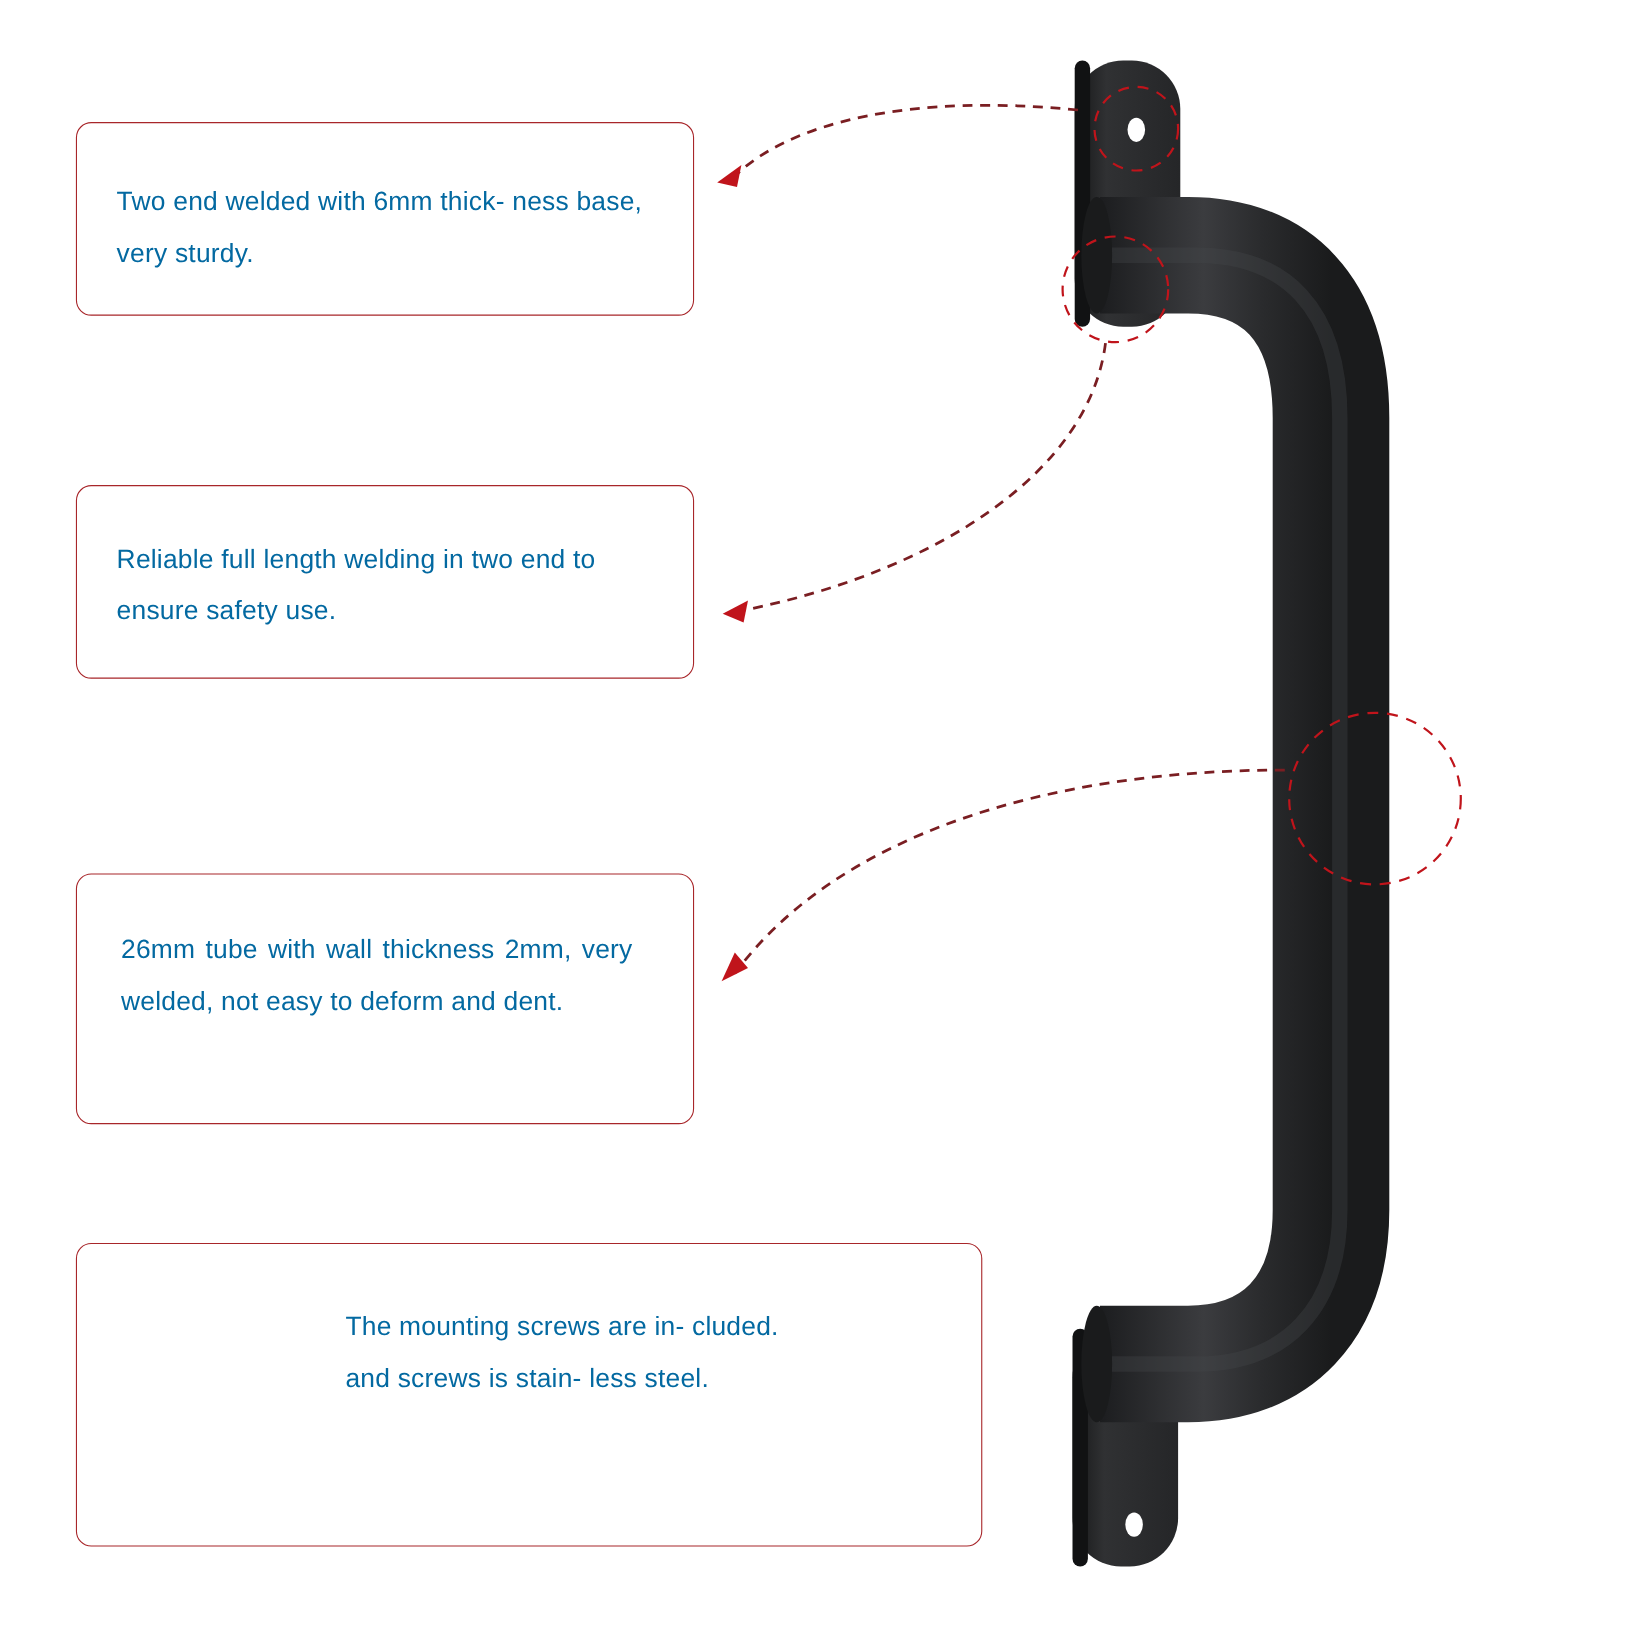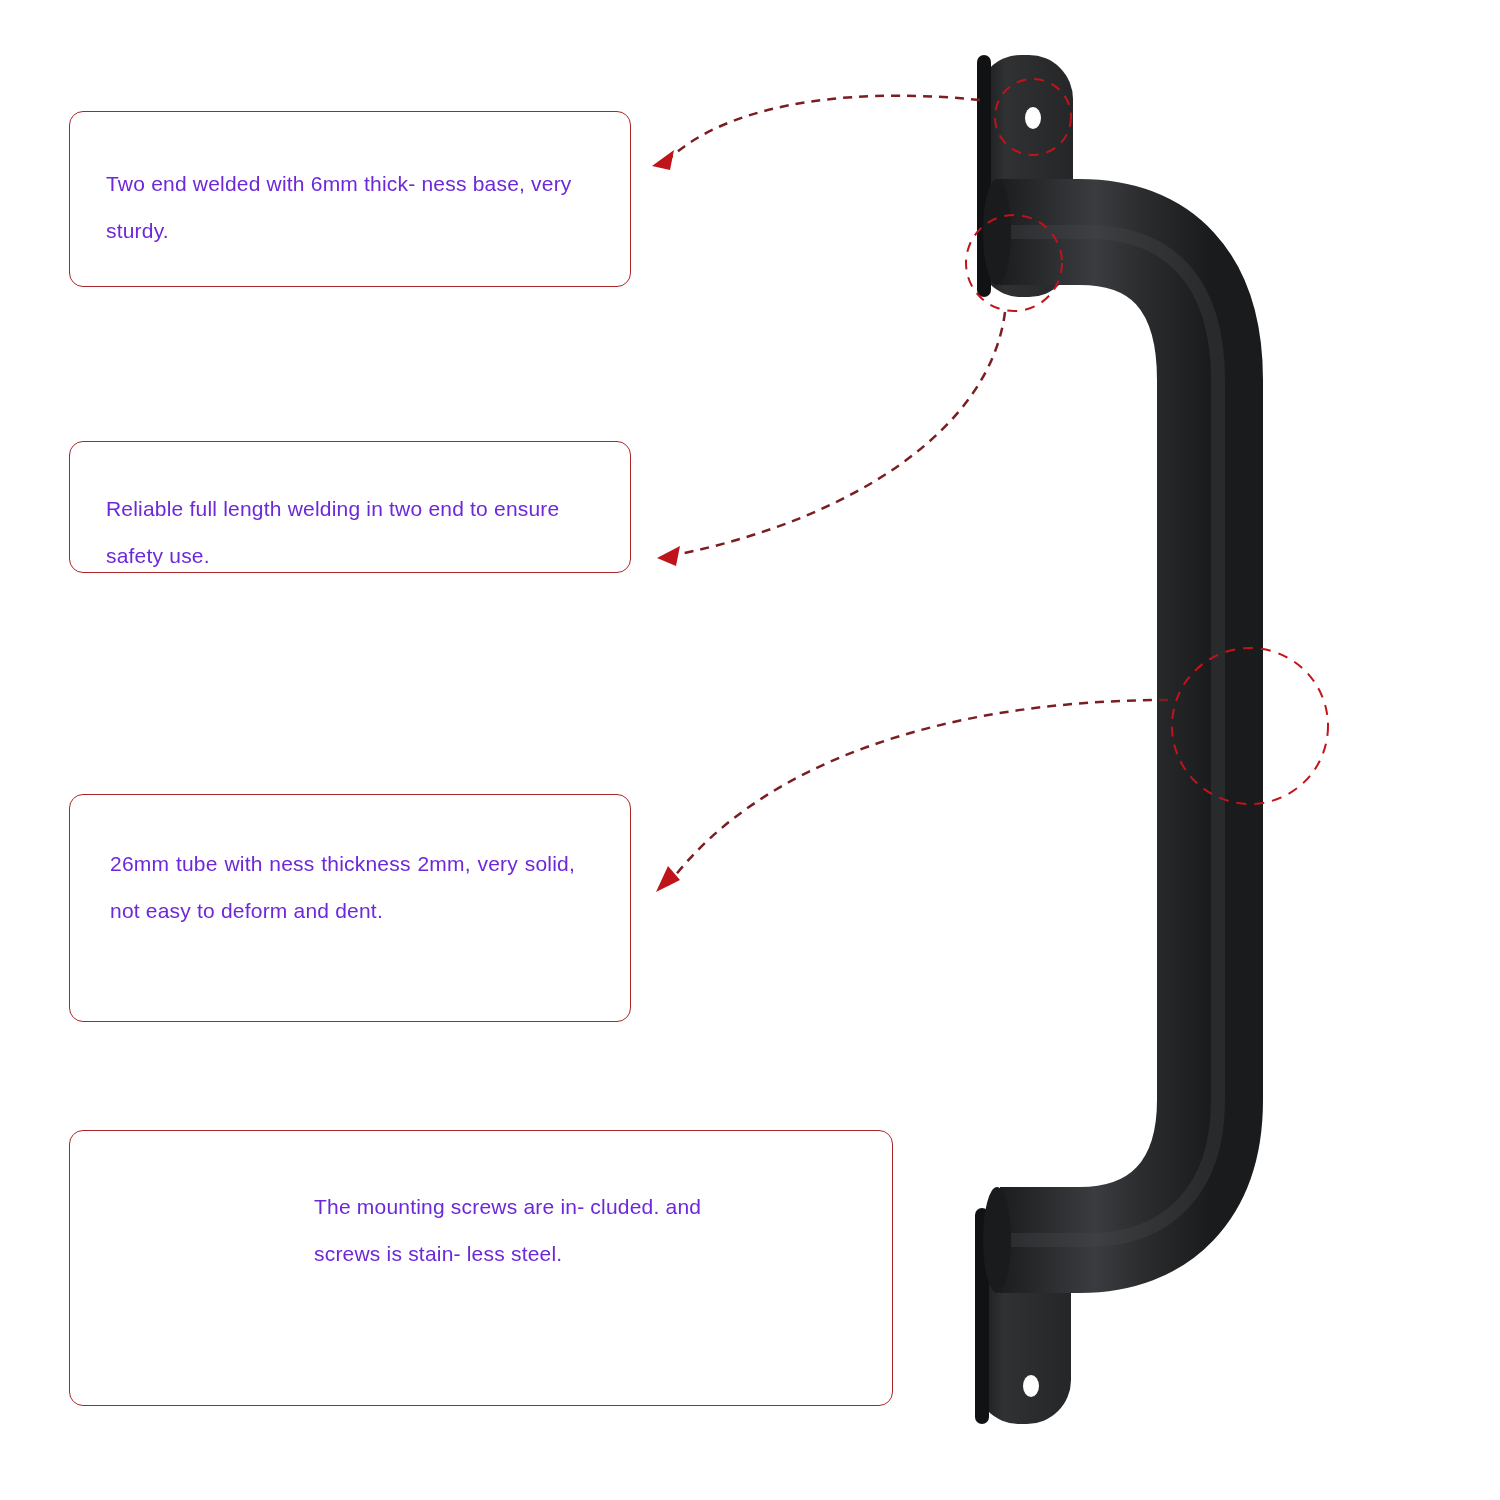--- a/index.html
+++ b/index.html
@@ -1,21 +1,21 @@
 <!DOCTYPE html>
 <html><head>
 <meta charset="utf-8">
 <style>
   html, body { margin:0; padding:0; background:#ffffff; }
   body { width:1500px; height:1500px; position:relative; overflow:hidden; font-family:"Liberation Sans", sans-serif; color:#1a1a1a; }
   .box { position:absolute; border:1.5px solid #a8262a; border-radius:14px; background:#fff; box-sizing:border-box; }
-  .box p { margin:0; font-size:21px; line-height:47px; letter-spacing:0.2px; color:#6d28d9; }
+  .box p { margin:0; font-size:24px; line-height:47px; letter-spacing:0.2px; color:#0369a1; }
   #b1 { left:69px; top:111px; width:562px; height:176px; }
   #b1 p { position:absolute; left:36px; top:159px; top:48px; width:500px; }
-  #b2 { left:69px; top:441px; width:562px; height:132px; }
+  #b2 { left:69px; top:441px; width:562px; height:176px; }
   #b2 p { position:absolute; left:36px; top:43px; width:510px; }
   #b3 { left:69px; top:794px; width:562px; height:228px; }
   #b3 p { position:absolute; left:40px; top:45px; width:465px; text-align:justify; }
   #b4 { left:69px; top:1130px; width:824px; height:276px; }
   #b4 p { position:absolute; left:244px; top:52px; width:440px; }
   svg.overlay { position:absolute; left:0; top:0; }
 </style>
 </head>
 <body>
 
@@ -102,17 +102,17 @@
   </g>
 </svg>
 
 <div class="box" id="b1">
   <p>Two end welded with 6mm thick- ness base, very sturdy.</p>
 </div>
 <div class="box" id="b2">
   <p>Reliable full length welding in two end to ensure safety use.</p>
 </div>
 <div class="box" id="b3">
-  <p>26mm tube with ness thickness 2mm, very solid, not easy to deform and dent.</p>
+  <p>26mm tube with wall thickness 2mm, very welded, not easy to deform and dent.</p>
 </div>
 <div class="box" id="b4">
   <p>The mounting screws are in- cluded. and screws  is stain- less steel.</p>
 </div>
 
 </body></html>

